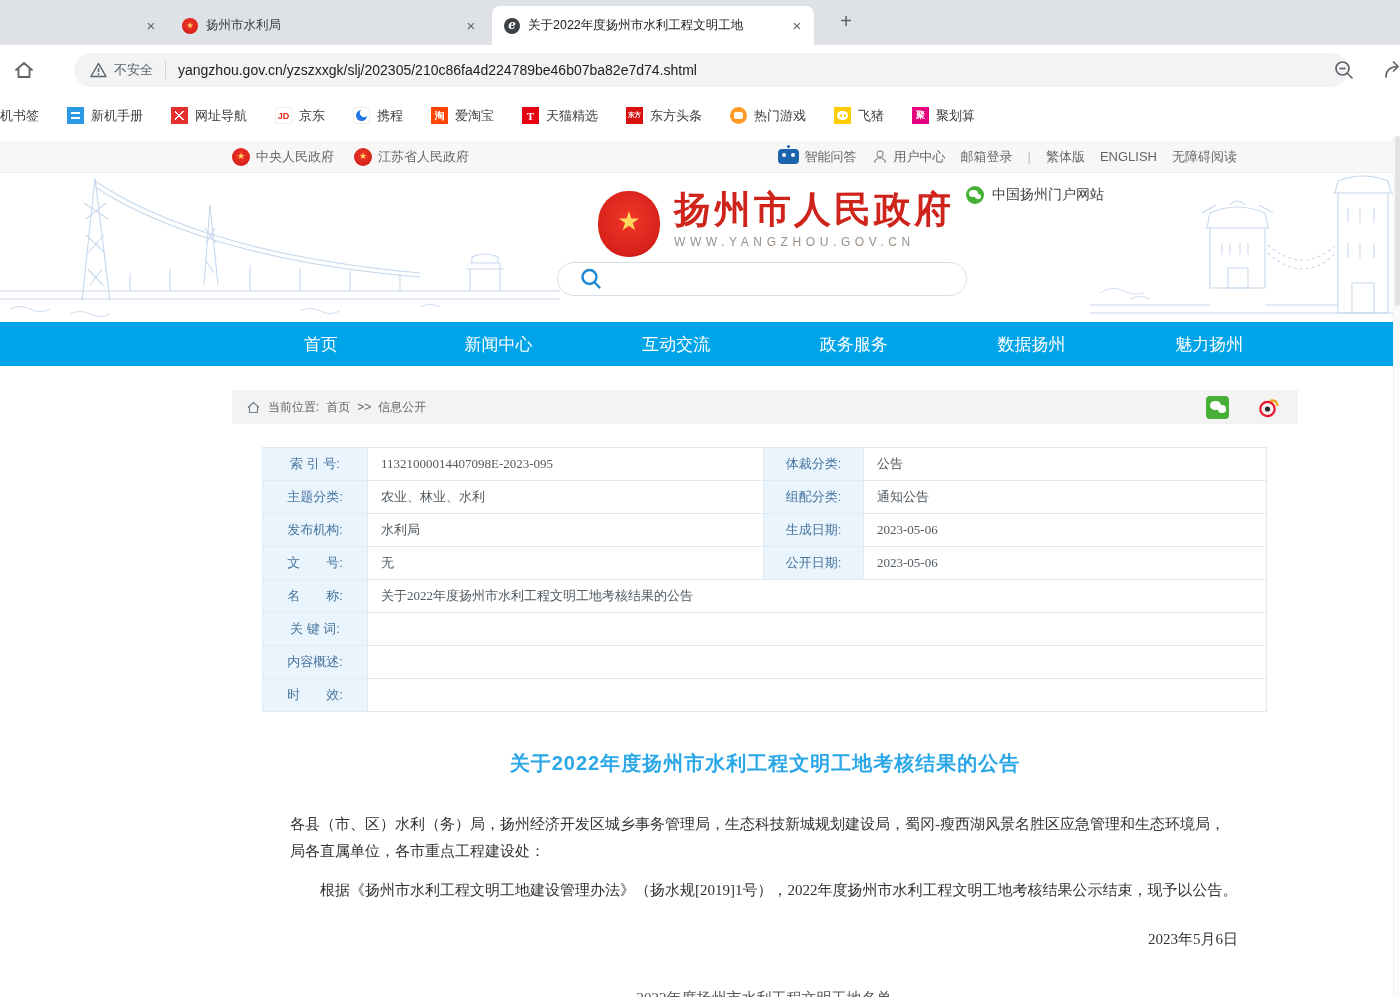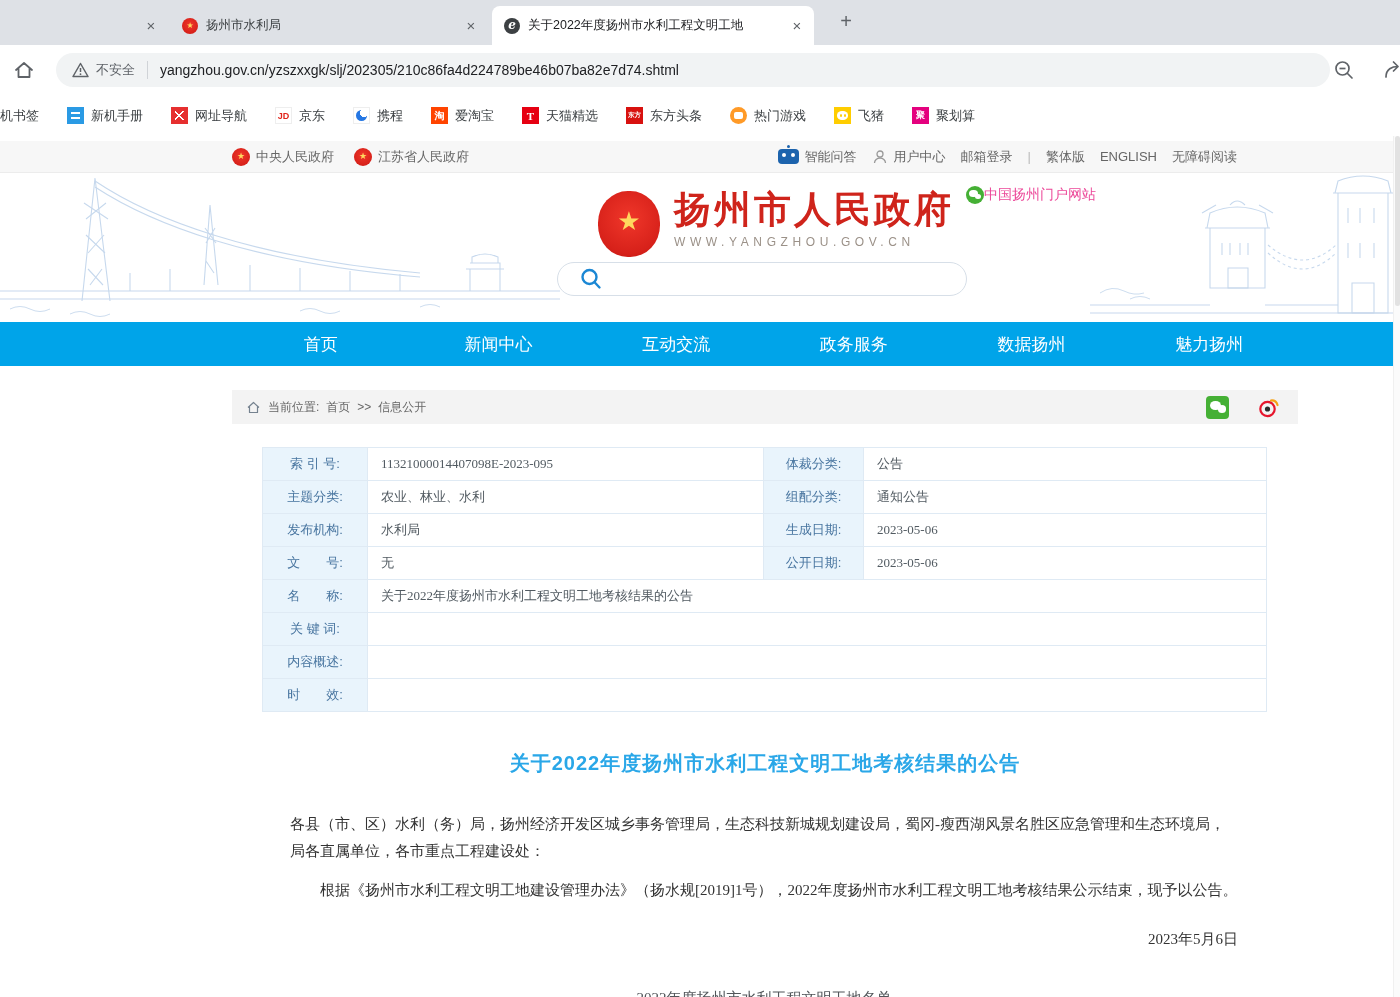--- a/index.html
+++ b/index.html
@@ -23,21 +23,21 @@
   .fav-dark { background:#3c4043; border-radius:50%; color:#fff; font-size:12px; font-weight:bold; font-style:italic; text-align:center; line-height:15px; font-family:"DejaVu Serif",serif; }
 
   .emblem { background:radial-gradient(circle at 50% 42%, #f0372a 0%, #d7211a 70%, #b8140f 100%); border-radius:50%; position:relative; flex:0 0 auto; }
   .emblem::before { content:"★"; position:absolute; left:50%; top:46%; transform:translate(-50%,-50%); color:#ffd75e; }
   .emblem-16 { width:16px; height:16px; } .emblem-16::before { font-size:8px; }
   .emblem-18 { width:18px; height:18px; } .emblem-18::before { font-size:9px; }
   .emblem-60 { width:62px; height:66px; border-radius:48%; } .emblem-60::before { font-size:26px; }
 
   .toolbar { position:absolute; top:45px; left:0; right:0; height:50px; background:#fff; }
   .home-btn { position:absolute; left:11px; top:12px; width:26px; height:26px; }
-  .omnibox { position:absolute; left:56px; top:8px; width:1274px; height:34px; background:#f1f3f4; border-radius:17px; display:flex; align-items:center; padding:0 16px; }
+  .omnibox { position:absolute; left:74px; top:8px; width:1274px; height:34px; background:#f1f3f4; border-radius:17px; display:flex; align-items:center; padding:0 16px; }
   .sec-label { font-size:13px; color:#5f6368; margin:0 4px 0 7px; }
   .omni-div { width:1px; height:18px; background:#d0d3d7; margin:0 12px 0 8px; }
   .omni-url { font-size:14px; color:#202124; white-space:nowrap; }
   .tool-ic { position:absolute; top:13px; width:24px; height:24px; }
   .ic-zoomout { right:44px; } .ic-share { right:-6px; }
 
   .bookmarks { position:absolute; top:95px; left:0; right:0; height:41px; background:#fff; display:flex; align-items:center; }
   .bm { display:flex; align-items:center; gap:7px; font-size:13px; color:#3c4043; margin-right:28px; white-space:nowrap; cursor:pointer; }
   .bm-ic { width:17px; height:17px; border-radius:0; flex:0 0 auto; display:flex; align-items:center; justify-content:center; color:#fff; font-weight:bold; overflow:hidden; }
   .bi-manual { background:#2a9ae4; } .bi-manual i { display:block; width:9px; height:7px; border-top:2px solid #fff; border-bottom:2px solid #fff; }
@@ -64,21 +64,21 @@
   .robot::after { content:""; position:absolute; left:9px; top:-4px; width:3px; height:3px; background:#1c63ad; border-radius:50%; }
 
   
   .banner { position:absolute; top:173px; left:0; right:0; height:149px; background:#fff; overflow:hidden; }
   .sketch { position:absolute; top:0; pointer-events:none; }
   .sk-left { left:0; } .sk-right { right:7px; }
   .logo { position:absolute; left:598px; top:18px; display:flex; }
   .logo-txt { margin-left:14px; }
   .site-name { font-size:37px; font-weight:bold; color:#cf241b; letter-spacing:3px; line-height:1.05; }
   .site-url { font-size:12px; color:#9b9188; letter-spacing:4.6px; margin-top:5px; }
-  .portal { position:absolute; left:966px; top:13px; display:flex; align-items:center; font-size:14px; color:#ec4899; }
+  .portal { position:absolute; left:966px; top:13px; display:flex; align-items:center; gap:8px; font-size:14px; color:#404040; }
   .wechat { background:#45b035; border-radius:4px; position:relative; flex:0 0 auto; }
   .wechat::before { content:""; position:absolute; left:18%; top:22%; width:46%; height:40%; background:#fff; border-radius:50%; }
   .wechat::after { content:""; position:absolute; right:14%; top:42%; width:36%; height:32%; background:#fff; border-radius:50%; }
   .wechat-18 { width:18px; height:18px; border-radius:50%; }
   .wechat-23 { width:23px; height:23px; }
   .search { position:absolute; left:557px; top:89px; width:410px; height:34px; border:1px solid #d7dfe8; border-radius:17px; background:#fff; display:flex; align-items:center; padding:0 12px 0 20px; }
   .search input { flex:1; border:none; outline:none; font-size:14px; color:#333; background:transparent; font-family:inherit; }
   .search input::placeholder { color:#9aa5ad; }
 
   

